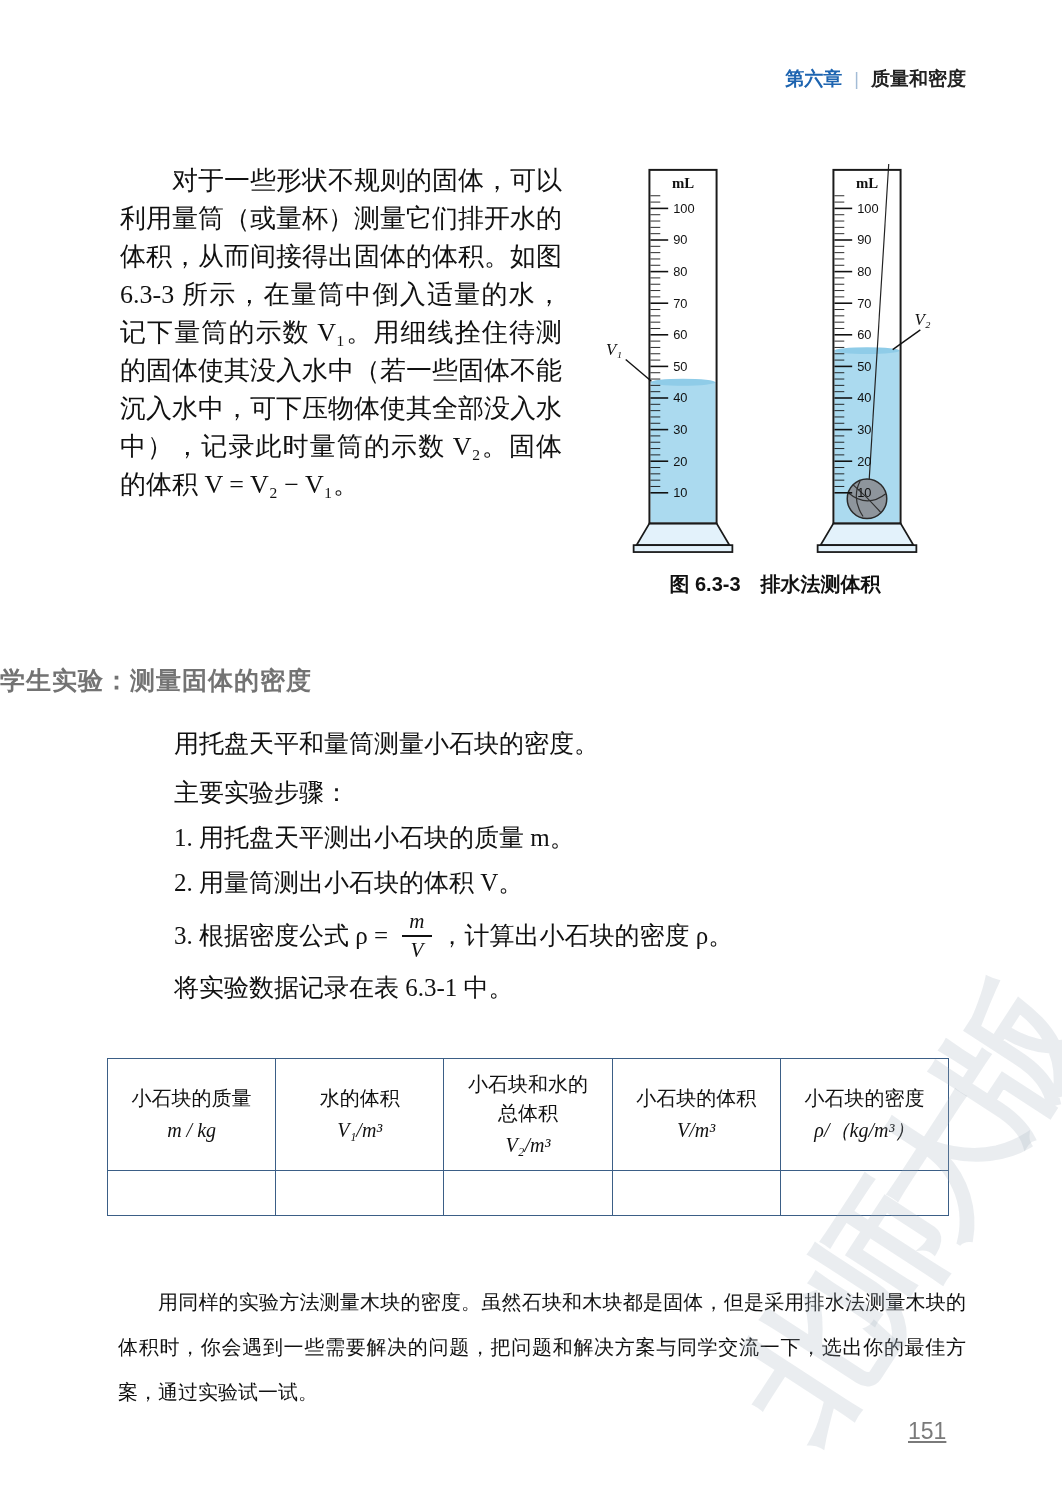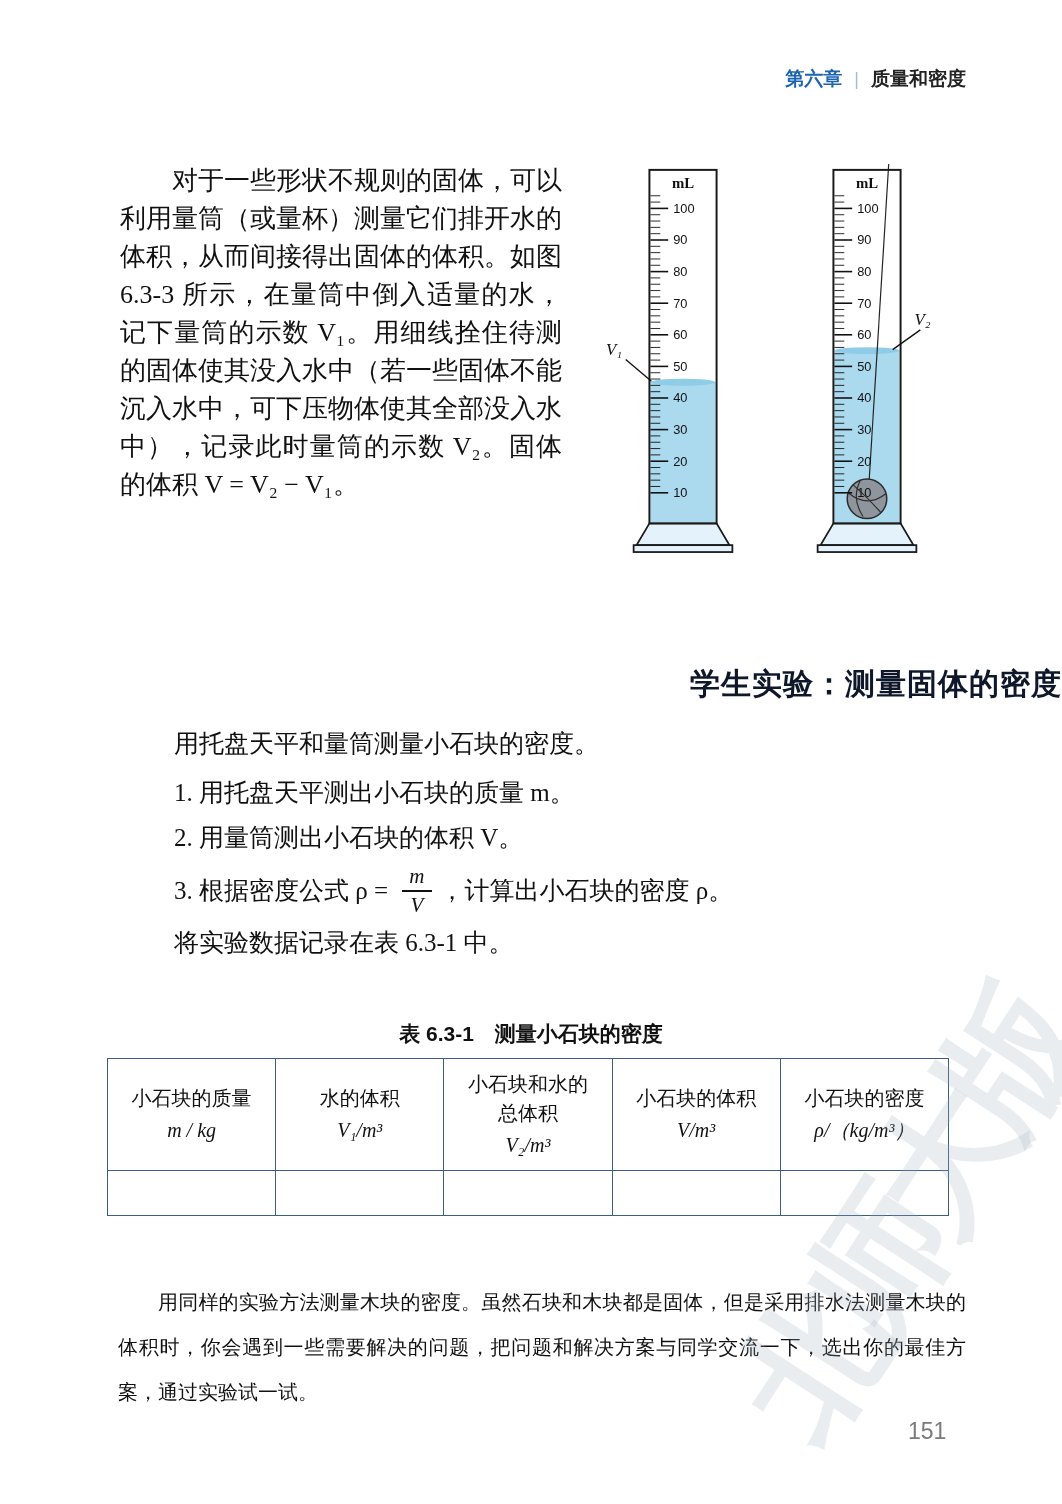--- a/index.html
+++ b/index.html
@@ -38,24 +38,24 @@
   svg.cyl { width: 158px; height: 405px; display: block; }
   figcaption {
     margin-top: 10px; text-align: center;
     font-family: "Liberation Sans", sans-serif;
     font-weight: bold; font-size: 20px; color: #111;
   }
 
   
   .exp-title {
     position: absolute; top: 664px; left: 0; width: 100%;
-    text-align: right;
-    font-family: "Liberation Sans", sans-serif;
-    font-size: 30px; font-weight: bold;
-    color: #0f172a; letter-spacing: 1px;
+    text-align: left;
+    font-family: "Liberation Sans", sans-serif;
+    font-size: 25px; font-weight: bold;
+    color: #737373; letter-spacing: 1px;
   }
   .steps {
     position: absolute; left: 120px; top: 724px; width: 820px;
     font-size: 25px;
   }
   .steps p { padding-left: 54px; line-height: 40px; margin-bottom: 5px; }
   .steps p.gap { margin-bottom: 9px; }
   .step3 { display: flex; align-items: center; margin: 6px 0 10px 0; }
   .step3 span { white-space: pre; }
   .frac {
@@ -90,21 +90,21 @@
   .closing {
     position: absolute; left: 118px; top: 1280px; width: 848px;
     font-size: 20px; line-height: 45px;
     text-align: justify; text-indent: 2em;
   }
 
   
   .page-number {
     position: absolute; top: 1418px; left: 908px;
     font-family: "Liberation Sans", sans-serif;
-    font-size: 23px; color: #7a7a7a;
+    font-size: 23px; color: #7a7a7a; text-decoration: underline;
   }
   .watermark {
     position: absolute; left: 775px; top: 1352px;
     font-family: "Liberation Sans", sans-serif;
     font-size: 140px; font-weight: bold; line-height: 140px;
     color: rgba(158, 172, 186, 0.22);
     letter-spacing: -18px; white-space: nowrap;
     transform: rotate(-57deg); transform-origin: 0 50%;
     pointer-events: none;
   }
@@ -259,40 +259,41 @@
           <line x1="47" y1="65.8" x2="57" y2="65.8" stroke="#111" stroke-width="0.9"></line>
           <line x1="47" y1="59.4" x2="57" y2="59.4" stroke="#111" stroke-width="0.9"></line>
           <line x1="47" y1="46.6" x2="57" y2="46.6" stroke="#111" stroke-width="0.9"></line>
           <line x1="47" y1="40.2" x2="57" y2="40.2" stroke="#111" stroke-width="0.9"></line>
           <text x="80" y="32" text-anchor="middle" font-size="15" font-weight="bold" font-family="&quot;Liberation Serif&quot;, serif" fill="#111">mL</text>
           <rect x="46" y="14" width="68" height="358" fill="none" stroke="#1a1a1a" stroke-width="2"></rect>
           <text x="128" y="171" font-size="17" font-style="italic" font-family="&quot;Liberation Serif&quot;, serif" fill="#111">V₂</text>
           <line x1="134" y1="176" x2="106" y2="196" stroke="#111" stroke-width="1.4"></line>
         </svg>
     </div>
+    <figcaption>图 6.3-3　排水法测体积</figcaption>
   </figure>
 
   <h2 class="exp-title">学生实验：测量固体的密度</h2>
 
   <div class="steps">
     <p class="gap">用托盘天平和量筒测量小石块的密度。</p>
+    <p>主要实验步骤：</p>
     <p>1. 用托盘天平测出小石块的质量 m。</p>
     <p>2. 用量筒测出小石块的体积 V。</p>
     <p class="step3">
       <span>3. 根据密度公式 ρ = </span>
       <span class="frac">
         <span class="num">m</span>
         <span class="den">V</span>
       </span>
       <span>，计算出小石块的密度 ρ。</span>
     </p>
     <p>将实验数据记录在表 6.3-1 中。</p>
   </div>
 
-  <div class="tbl-caption">表 6.3-1　测量小石块的密度</div>
 
   <table class="data-table">
     <thead>
       <tr>
         <th>
           <div class="h-line">小石块的质量</div>
           <div class="h-formula">m / kg</div>
         </th>
         <th>
           <div class="h-line">水的体积</div>

